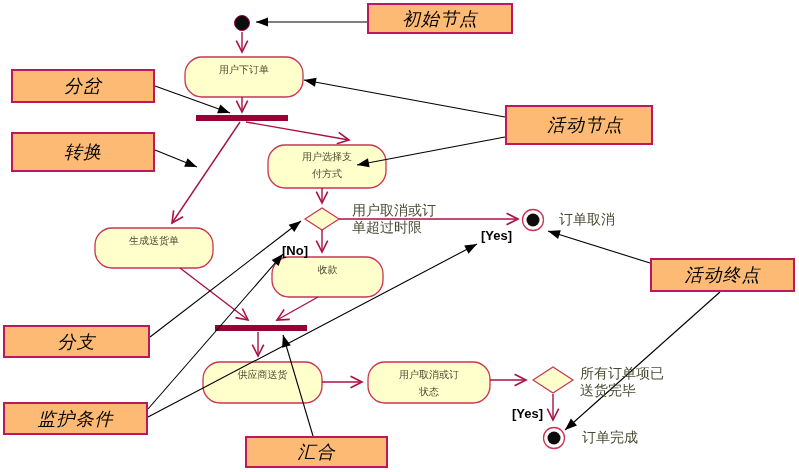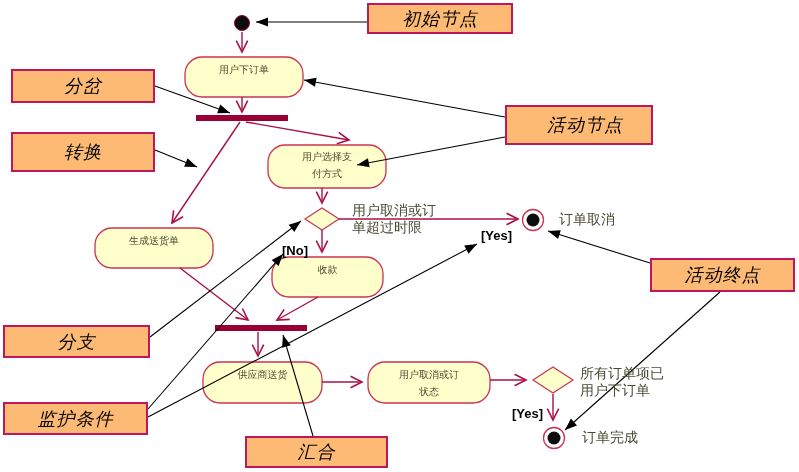--- a/index.html
+++ b/index.html
@@ -107,17 +107,17 @@
   <div class="node-label" style="left:368px;top:366px;width:122px;">用户取消或订
 状态</div>
 
   <div class="guard" style="left:282px;top:243px;">[No]</div>
   <div class="guard" style="left:481px;top:228px;">[Yes]</div>
   <div class="guard" style="left:512px;top:406px;">[Yes]</div>
 
   <div class="free-text" style="left:352px;top:202px;width:100px;">用户取消或订
 单超过时限</div>
   <div class="free-text" style="left:580px;top:365px;width:100px;">所有订单项已
-用户下订单</div>
+送货完毕</div>
   <div class="free-text" style="left:559px;top:211px;">订单取消</div>
   <div class="free-text" style="left:582px;top:429px;text-align:center;">订单完成</div>
 
 </div>
 
 </body></html>

